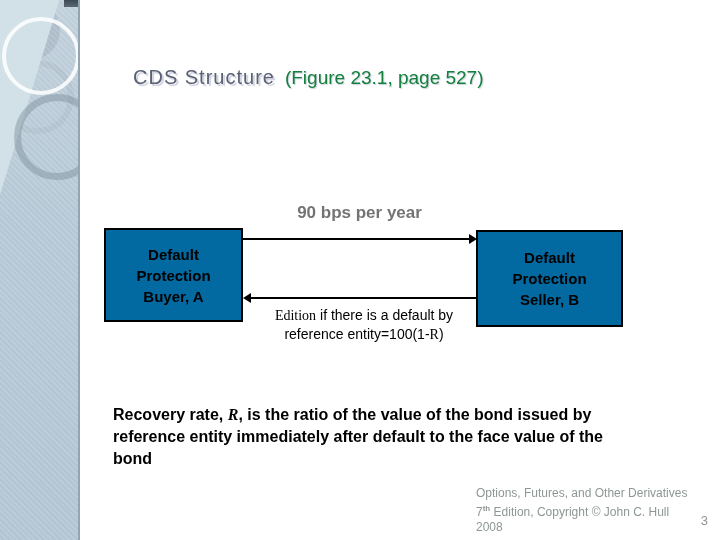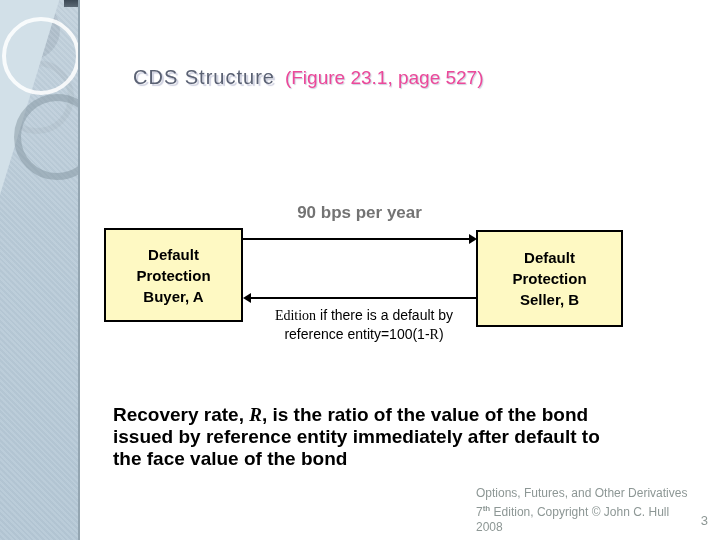--- a/index.html
+++ b/index.html
@@ -21,25 +21,25 @@
   #ring-gray{left:14px; top:94px; width:72px; height:72px; border:7px solid rgba(125,142,154,0.45);}
   #circle-fill{left:28px; top:140px; width:60px; height:60px; background:rgba(150,166,179,0.38); border-radius:50%;}
   #ring-faint{left:30px; top:196px; width:62px; height:62px; border:6px solid rgba(170,184,194,0.35); border-radius:50%;}
   #sidebar-tab{position:absolute; left:64px; top:0; width:14px; height:7px;
     background:linear-gradient(180deg,#3c4854,#5b6874);}
 
   
   #title-row{position:absolute; left:133px; top:66px; display:flex; align-items:baseline; white-space:nowrap;}
   #title-main{font-size:20px; letter-spacing:1px; color:#5a6173;
     text-shadow:2px 2px 1px rgba(198,201,218,0.9);}
-  #title-sub{font-size:19px; color:#ec4899; margin-left:10px;
+  #title-sub{font-size:19px; color:#15803d; margin-left:10px;
     text-shadow:1px 1px 1px rgba(198,201,218,0.9);}
 
   
-  .entity-box{position:absolute; background:#fef9c3; border:2px solid #000000;
+  .entity-box{position:absolute; background:#0369a1; border:2px solid #000000;
     display:flex; flex-direction:column; justify-content:center; align-items:center;
     font-weight:bold; font-size:15px; line-height:21px; color:#000; text-align:center;}
   #buyer-box{left:104px; top:228px; width:135px; height:90px;}
   #seller-box{left:476px; top:230px; width:143px; height:93px;}
 
   #premium-label{position:absolute; left:243px; top:203px; width:233px;
     text-align:center; font-weight:bold; font-size:17px; color:#737373;}
 
   .arrow-line{position:absolute; height:2px; background:#000;}
   #premium-arrow-line{left:243px; top:238px; width:227px;}
@@ -49,21 +49,21 @@
     border-top:5px solid transparent; border-bottom:5px solid transparent; border-left:8px solid #000;}
   #payoff-arrow-head{left:243px; top:293px;
     border-top:5px solid transparent; border-bottom:5px solid transparent; border-right:8px solid #000;}
 
   #payoff-label{position:absolute; left:248px; top:306px; width:232px;
     text-align:center; font-size:14px; line-height:18px; color:#000;}
   .serif{font-family:"Liberation Serif", serif;}
 
   
   #body-text{position:absolute; left:113px; top:404px; width:505px;
-    font-size:19px; font-weight:bold; line-height:22px; color:#000;}
+    font-size:16px; font-weight:bold; line-height:22px; color:#000;}
   #body-text .r-var{font-family:"Liberation Serif", serif; font-style:italic; font-weight:bold;}
 
   
   #footer{position:absolute; left:455px; top:486px; width:220px;
     font-size:12px; line-height:15px; color:#8d9795;margin-left:21px;}
   #footer sup{font-size:8px;font-weight:bold;}
   #page-number{position:absolute; left:688px; top:513px; width:20px;
     font-size:13px; color:#8d9795; text-align:right;}
 </style>
 </head>

